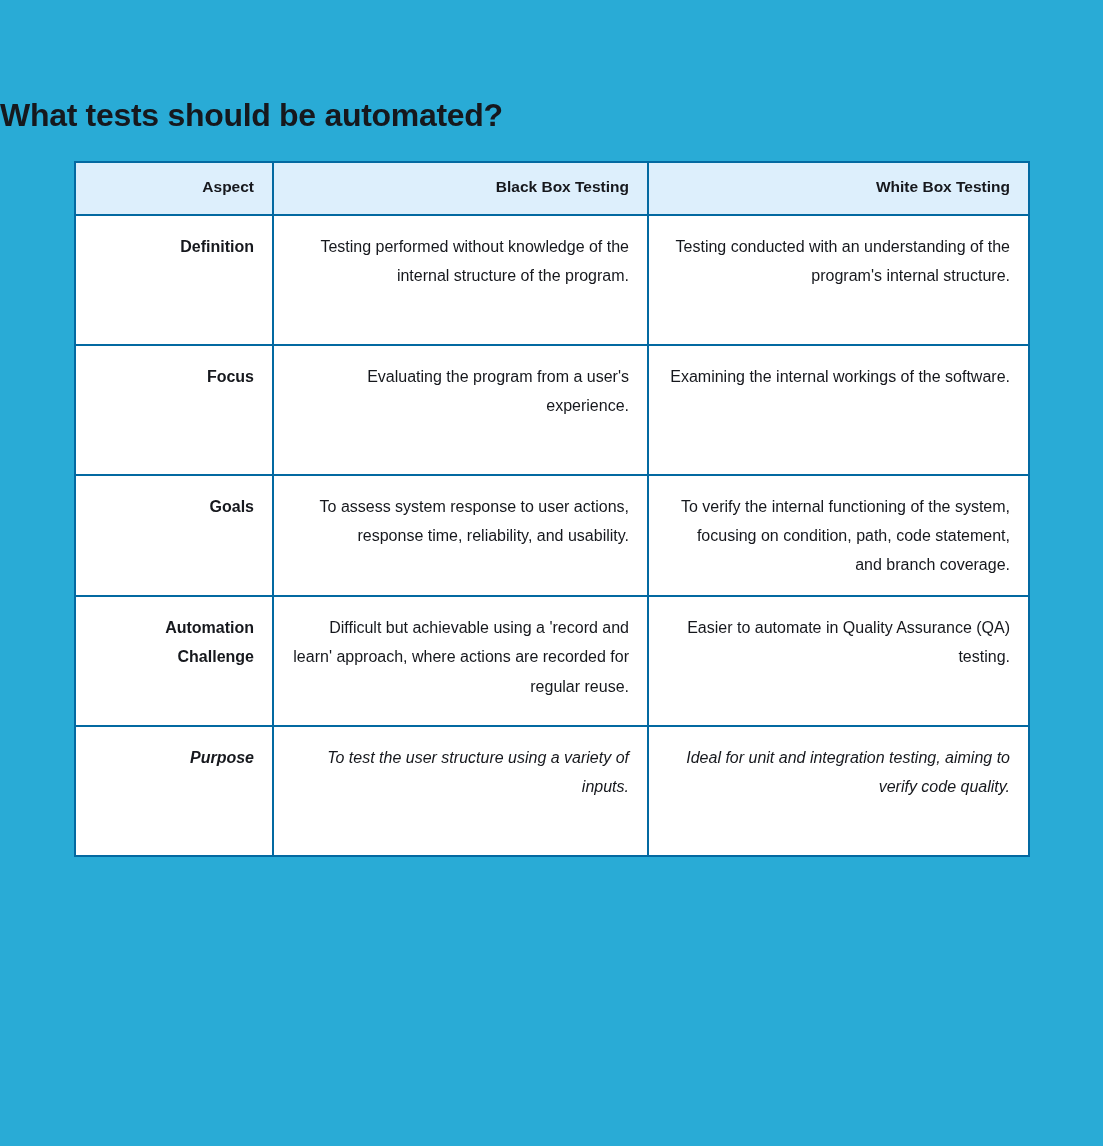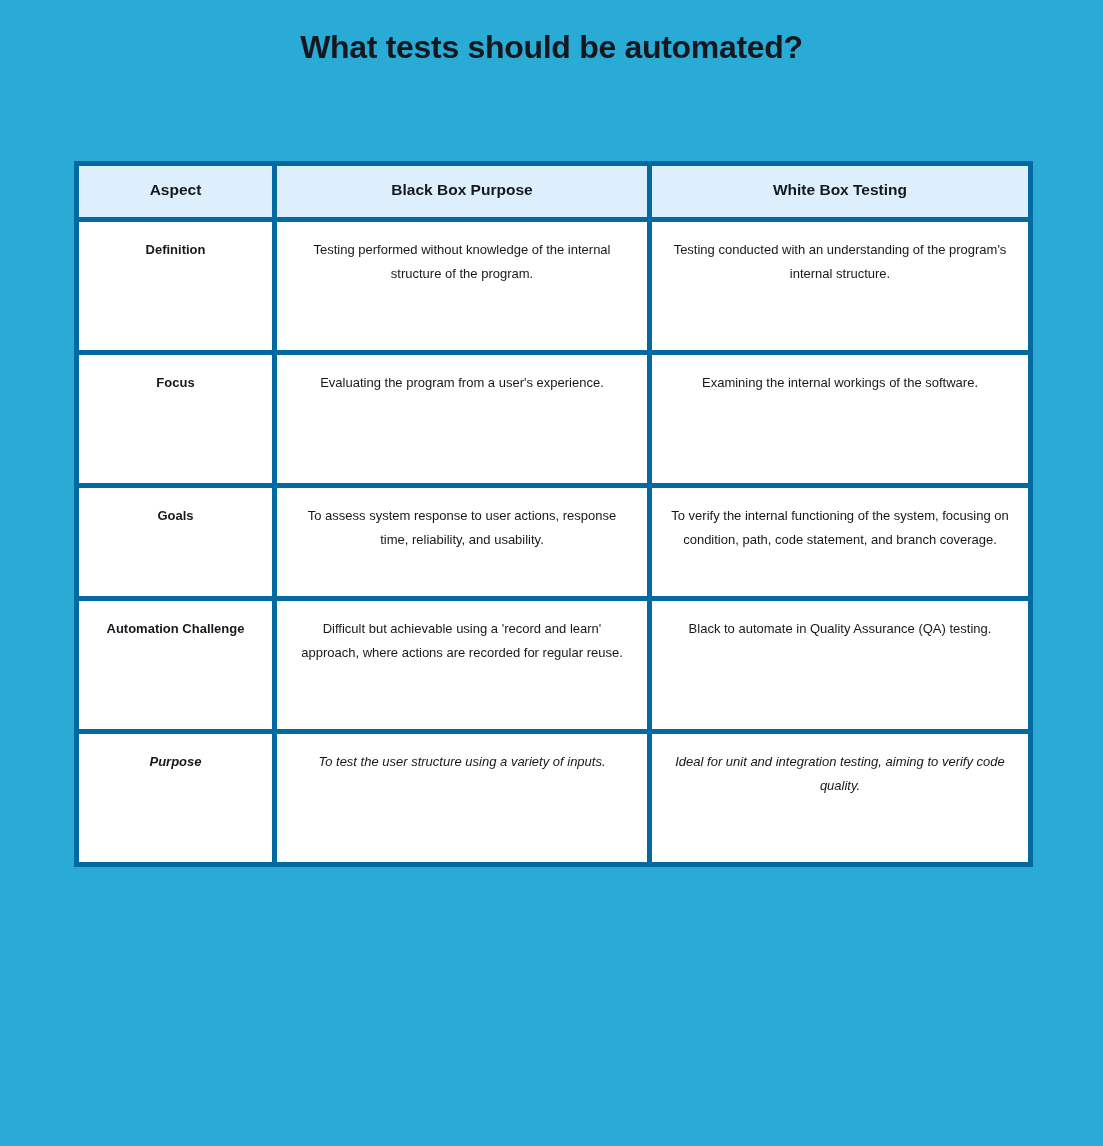--- a/index.html
+++ b/index.html
@@ -14,59 +14,59 @@
     color: #111827;
     overflow: hidden;
   }
   .page {
     position: relative;
     width: 1103px;
     height: 1146px;
     box-sizing: border-box;
   }
   .title {
-    text-align: center;
+    text-align: left;
     font-size: 32px;
     font-weight: bold;
     color: #16181d;
     letter-spacing: -0.3px;
-    padding-top: 28px;
+    padding-top: 96px;
     padding-bottom: 0;
     margin: 0;
     line-height: 1.2;
   }
   .table-wrap {
     position: absolute;
     left: 74px;
     top: 161px;
     width: 954px;
   }
   table.cmp {
     border-collapse: collapse;
     width: 954px;
     table-layout: fixed;
     background: #ffffff;
     border: 1px solid #111111;
   }
   table.cmp th, table.cmp td {
-    border: 5px solid #0369a1;
+    border: 2px solid #0369a1;
     vertical-align: top;
-    text-align: center;
+    text-align: right;
   }
   table.cmp thead th {
     background: #ddeffc;
     font-size: 15.5px;
     font-weight: bold;
     color: #16181d;
     padding: 15px 18px 16px 18px;
     height: 20px;
   }
   table.cmp td {
     padding: 16px 18px 16px 18px;
-    font-size: 13px;
+    font-size: 16px;
     line-height: 1.82;
     color: #16181d;
   }
   td.aspect {
     font-weight: bold;
   }
   col.c1 { width: 198px; }
   col.c2 { width: 375px; }
   col.c3 { width: 381px; }
   .r-def td { height: 96px; }
@@ -87,21 +87,21 @@
   <div class="table-wrap">
     <table class="cmp">
       <colgroup>
         <col class="c1">
         <col class="c2">
         <col class="c3">
       </colgroup>
       <thead>
         <tr>
           <th>Aspect</th>
-          <th>Black Box Purpose</th>
+          <th>Black Box Testing</th>
           <th>White Box Testing</th>
         </tr>
       </thead>
       <tbody>
         <tr class="r-def">
           <td class="aspect">Definition</td>
           <td>Testing performed without knowledge of the internal structure of the program.</td>
           <td>Testing conducted with an understanding of the program's internal structure.</td>
         </tr>
         <tr class="r-focus">
@@ -110,21 +110,21 @@
           <td>Examining the internal workings of the software.</td>
         </tr>
         <tr class="r-goals">
           <td class="aspect">Goals</td>
           <td>To assess system response to user actions, response time, reliability, and usability.</td>
           <td>To verify the internal functioning of the system, focusing on condition, path, code statement, and branch coverage.</td>
         </tr>
         <tr class="r-auto">
           <td class="aspect">Automation Challenge</td>
           <td>Difficult but achievable using a 'record and learn' approach, where actions are recorded for regular reuse.</td>
-          <td>Black to automate in Quality Assurance (QA) testing.</td>
+          <td>Easier to automate in Quality Assurance (QA) testing.</td>
         </tr>
         <tr class="r-purpose">
           <td class="aspect">Purpose</td>
           <td>To test the user structure using a variety of inputs.</td>
           <td>Ideal for unit and integration testing, aiming to verify code quality.</td>
         </tr>
       </tbody>
     </table>
   </div>
 

